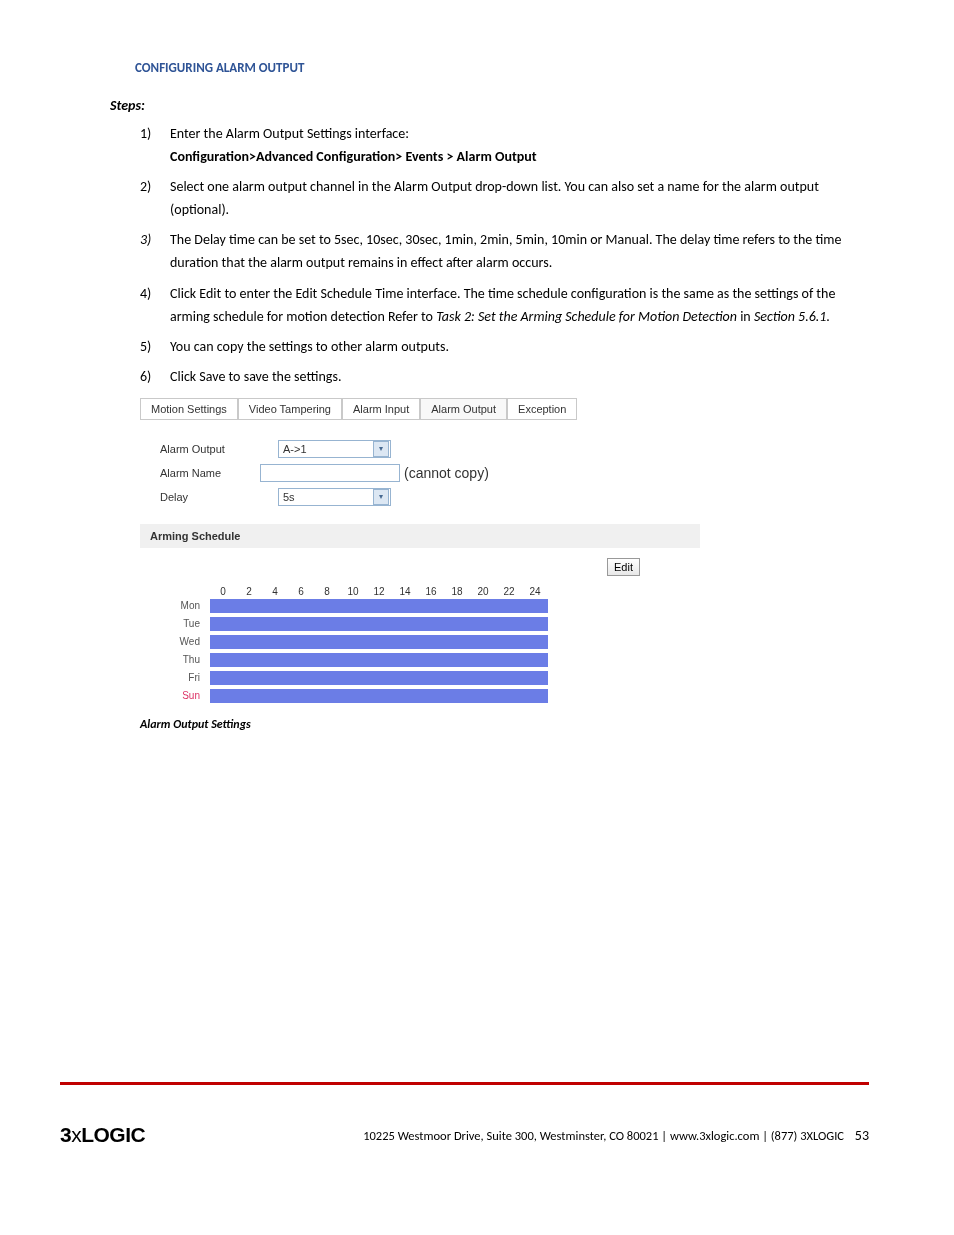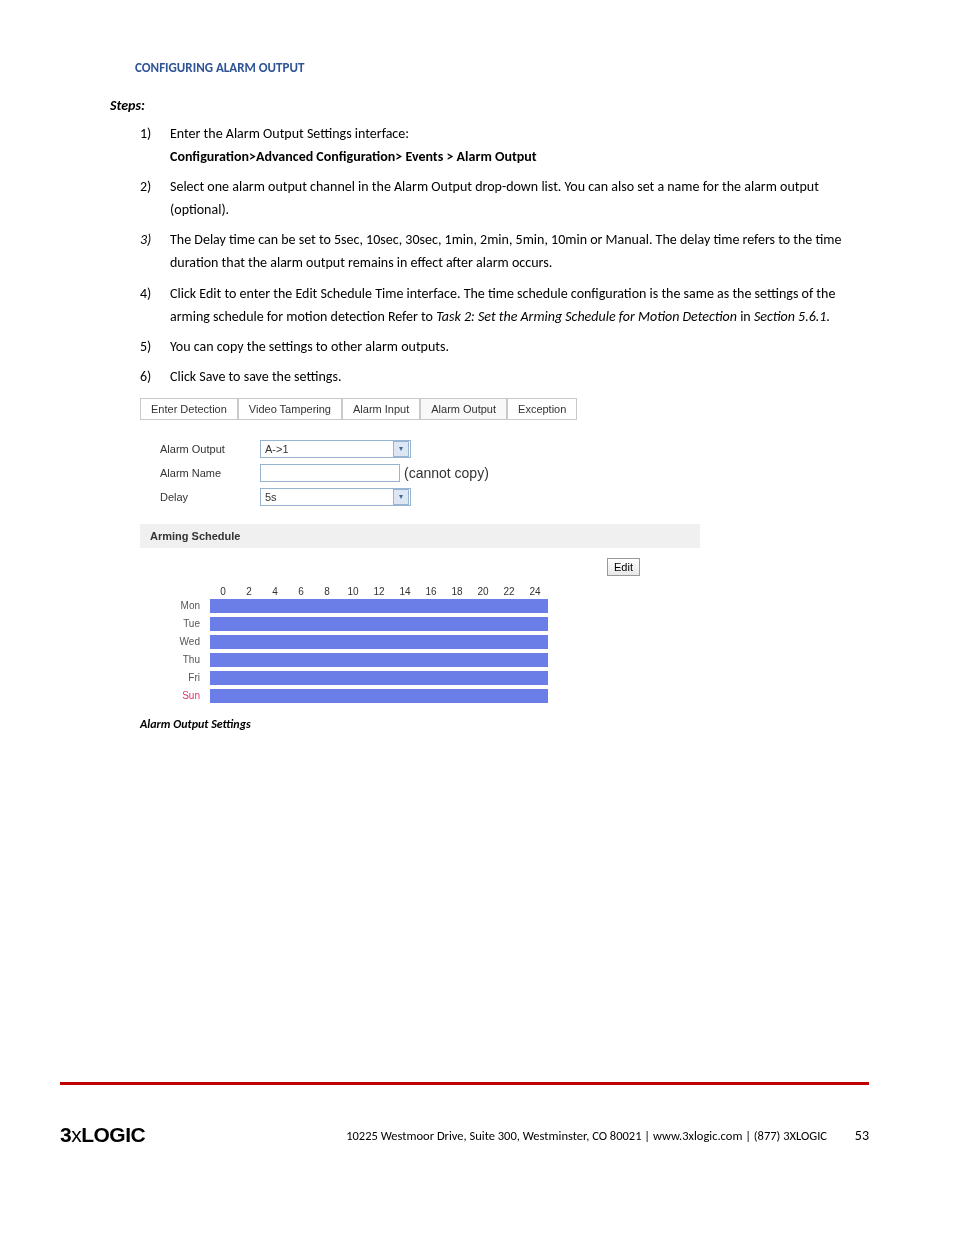--- a/index.html
+++ b/index.html
@@ -95,21 +95,21 @@
     border: 1px solid #97b4d1;
     height: 18px;
     box-sizing: border-box;
     font-size: 11px;
     padding: 0 4px;
     display: flex;
     align-items: center;
     justify-content: space-between;
     background: #fff;
   }
-  .select-box { width: 151px; }
+  .select-box { width: 113px; margin-left: 18px; }
   .text-box { width: 140px; }
   .dd-arrow {
     width: 14px; height: 14px;
     background: #dce7f3;
     border: 1px solid #97b4d1;
     display: flex; align-items: center; justify-content: center;
     font-size: 8px;
     color: #486a92;
     margin-right: -3px;
   }
@@ -198,21 +198,21 @@
     font-size: 21px;
     letter-spacing: -0.5px;
   }
   .logo .x { font-weight: 400; }
   .footer-text {
     text-align: right;
     flex: 1;
     margin-left: 20px;
   }
   .page-num {
-    margin-left: 25px;
+    margin-left: 8px;
     font-size: 14px;
   }
 </style>
 </head>
 <body>
 
 <div class="page">
 
 
   <div class="section-title">CONFIGURING ALARM OUTPUT</div>
@@ -257,21 +257,21 @@
       <span class="step-num">6)</span>
       <span class="step-body">Click Save to save the settings.</span>
     </li>
 
   </ol>
 
   <div class="figure-wrap">
     <div class="fig-container">
 
       <div class="tabs">
-        <div class="tab">Enter Detection</div>
+        <div class="tab">Motion Settings</div>
         <div class="tab">Video Tampering</div>
         <div class="tab">Alarm Input</div>
         <div class="tab active">Alarm Output</div>
         <div class="tab">Exception</div>
       </div>
 
       <div class="form-area">
         <div class="form-row">
           <span class="lbl">Alarm Output</span>
           <div class="select-box">

